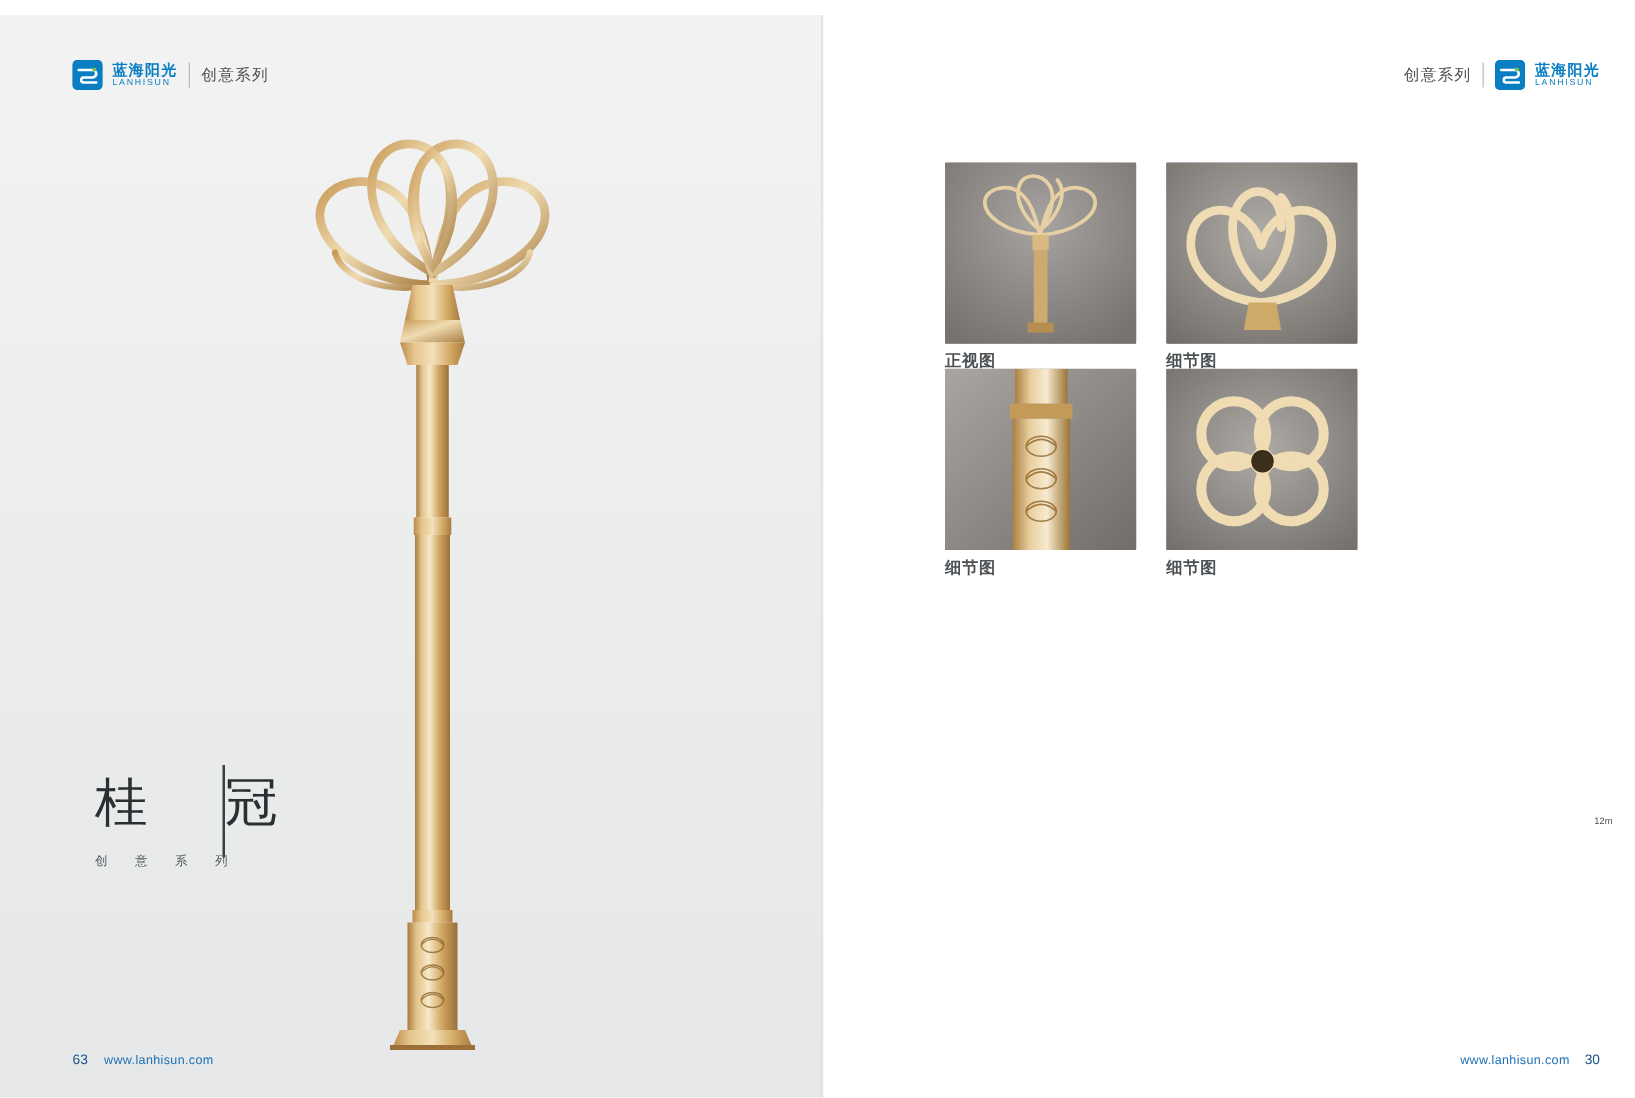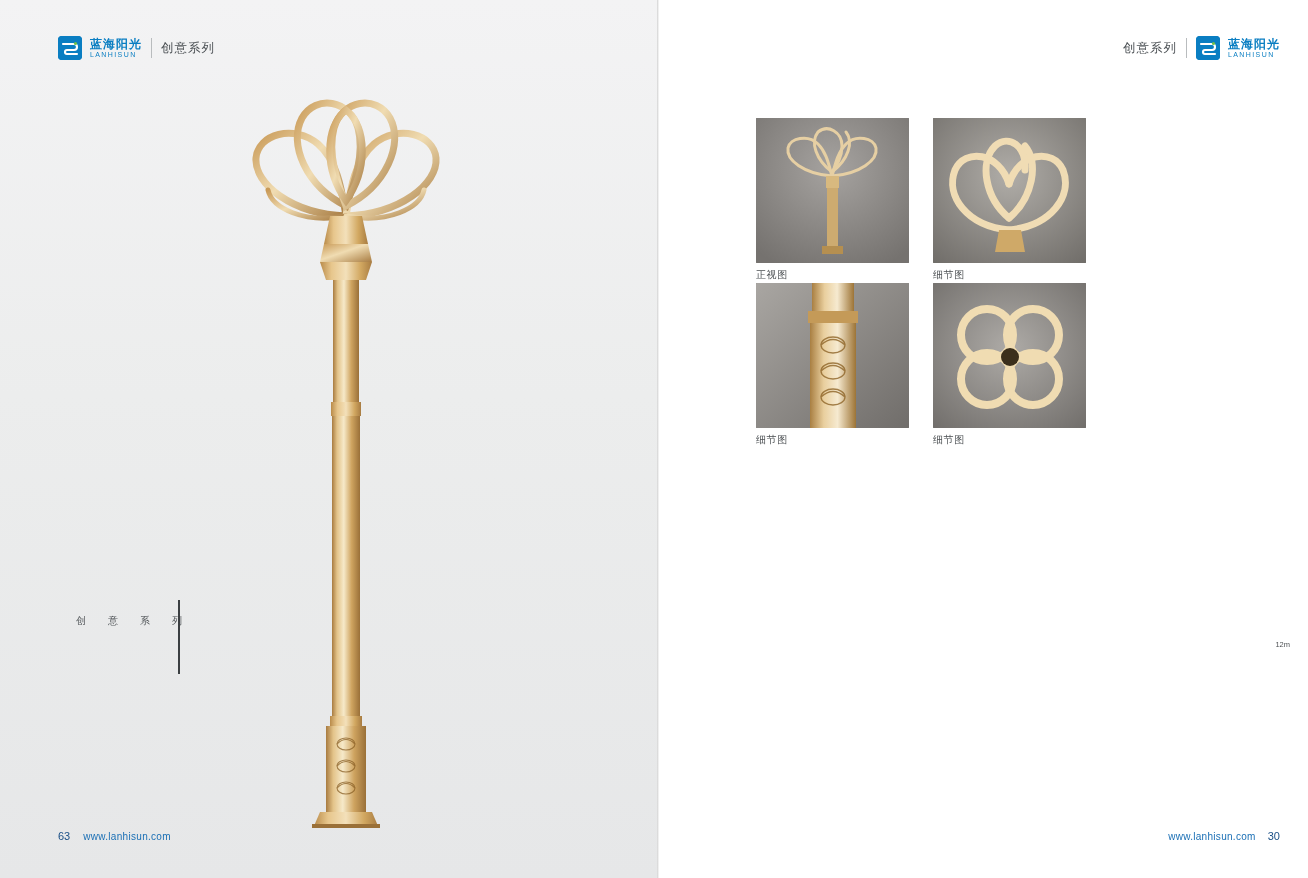--- a/index.html
+++ b/index.html
@@ -4,21 +4,21 @@
 <style>
   * { box-sizing: border-box; }
   html, body { margin:0; padding:0; }
   body {
     width:1308px; height:878px;
     font-family:"Liberation Sans", sans-serif;
     background:#ffffff;
     overflow:hidden;
     position:relative;
   }
-  .spread { position:absolute; inset:0; display:flex; }
+  .spread { position:absolute; inset:0; display:flex;margin-top:12px; }
 
   
   .page-left {
     position:relative;
     width:657px; height:878px;
     background:linear-gradient(180deg,#f3f3f4 0%, #eceded 45%, #e6e7e8 100%);
     overflow:hidden;
   }
   .page-right {
     position:relative;
@@ -92,21 +92,21 @@
   .right-header {
     position:absolute; right:28px; top:36px; display:flex; align-items:center;
   }
   .photo-cell { position:absolute; }
   .photo {
     border-radius:1px; overflow:hidden; position:relative;
     background:linear-gradient(150deg,#8c8a88 0%, #9b9896 40%, #7e7c7a 100%);
   }
   .photo svg { display:block; width:100%; height:100%; }
   .photo-caption {
-    margin-top:5px; font-size:10px; color:#4d5154; letter-spacing:0.6px;
+    margin-top:5px; font-size:13px; color:#4d5154; letter-spacing:0.6px;font-weight:bold;
   }
   .dim-label {
     position:absolute; font-size:7.5px; color:#4d5154;
   }
   .dim-side { right:18px; top:640px; }
 </style>
 </head>
 <body>
 
 <div class="spread">
@@ -181,20 +181,21 @@
           <ellipse cx="114" cy="722" rx="9" ry="6"></ellipse>
           <path d="M105 678 q9 -9 18 0 M105 700 q9 -9 18 0 M105 722 q9 -9 18 0"></path>
         </g>
 
         <path d="M88 746 L140 746 L146 760 L82 760Z" fill="url(#gold)"></path>
         <rect x="80" y="758" width="68" height="6" fill="#9a7038"></rect>
       </svg>
     </div>
 
     <div class="title-wrap">
+      <div class="title-cn">桂冠</div>
       <div class="title-sub">创意系列</div>
     </div>
     <div class="title-bar"></div>
 
     <div class="foot-left">
       <span class="page-num">63</span>
       <span class="site-url">www.lanhisun.com</span>
     </div>
   </div>
 

